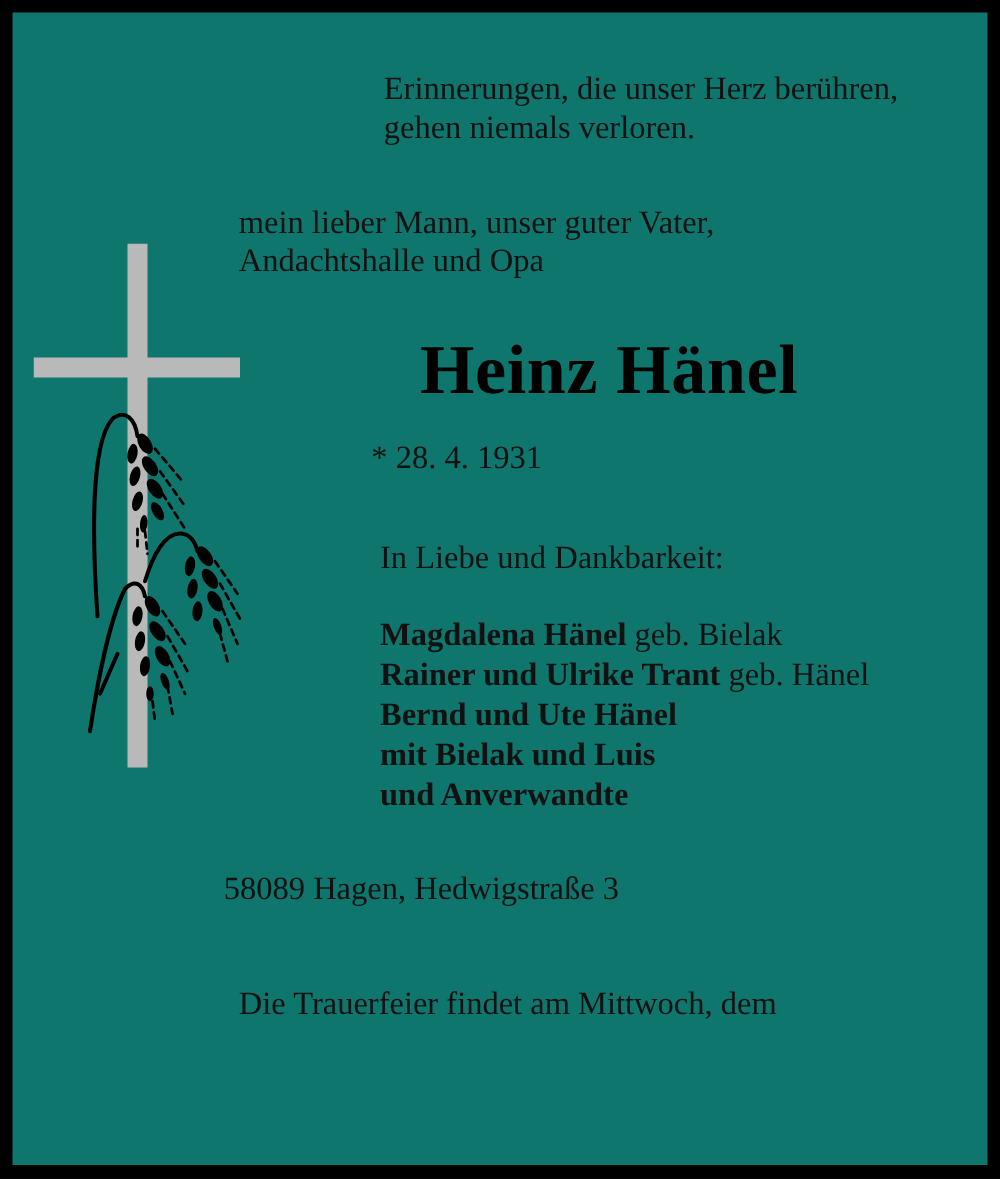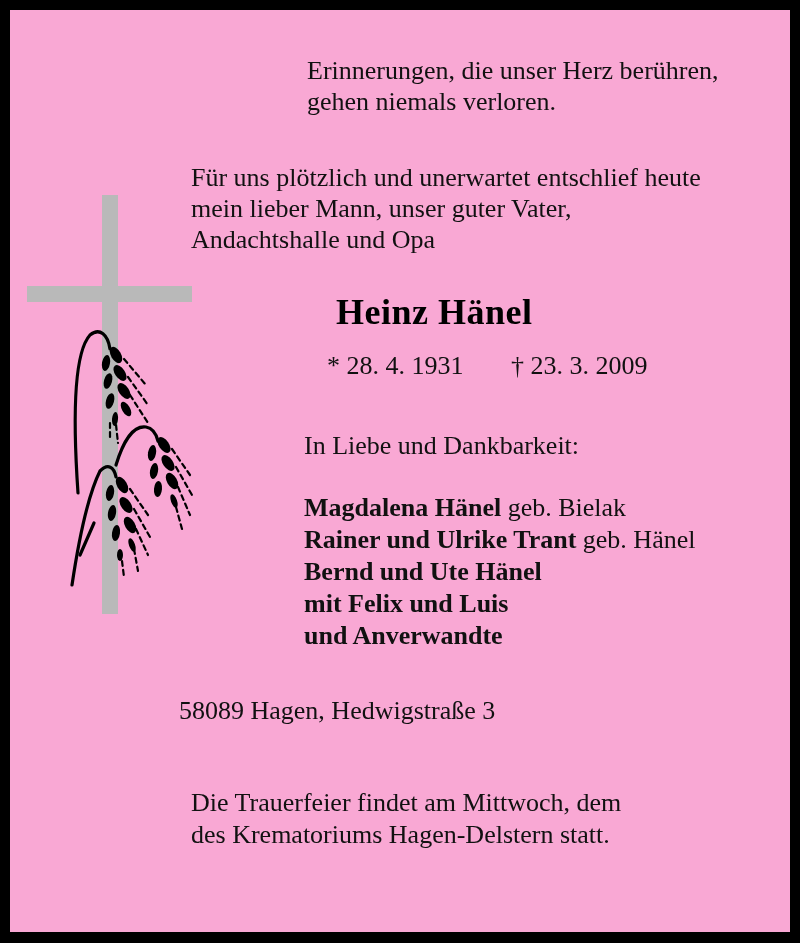--- a/index.html
+++ b/index.html
@@ -1,47 +1,46 @@
 <!DOCTYPE html>
 <html><head>
 <meta charset="utf-8">
 <style>
   html, body { margin: 0; padding: 0; background: #000; }
   body { width: 800px; height: 943px; position: relative; overflow: hidden; }
   .frame {
     position: absolute; left: 10px; top: 10px; width: 780px; height: 922px;
-    background: #f9a8d4; box-sizing: border-box;
+    background: #0f766e; box-sizing: border-box;
   }
   .txt {
     position: absolute; font-family: "Liberation Serif", "DejaVu Serif", serif;
     color: #111; font-size: 26px; line-height: 31px; white-space: nowrap; margin: 0;
   }
   .b { font-weight: bold; text-align: right; }
   .name {
     position: absolute; font-family: "Liberation Serif", "DejaVu Serif", serif;
-    font-weight: bold; font-size: 36px; line-height: 60px; color: #000;
-    left: 326px; top: 272px; white-space: nowrap; letter-spacing: 0.5px;
+    font-weight: bold; font-size: 56px; line-height: 60px; color: #000;
+    left: 326px; top: 256px; white-space: nowrap; letter-spacing: 0.5px;
   }
   .cross-v { position: absolute; left: 92px; top: 185px; width: 16px; height: 419px; background: #b9b9b9; }
   .cross-h { position: absolute; left: 17px; top: 276px; width: 165px; height: 16px; background: #b9b9b9; }
   .wheat { position: absolute; left: 40px; top: 305px; width: 150px; height: 280px; }
   .line { display: block; }
 </style>
 </head>
 <body>
 
 <div class="frame">
 
   <p class="txt" style="left:297px; top:45px;">
     <span class="line">Erinnerungen, die unser Herz berühren,</span>
     <span class="line">gehen niemals verloren.</span>
   </p>
 
   <p class="txt" style="left:181px; top:152px;">
-    <span class="line">Für uns plötzlich und unerwartet entschlief heute</span>
     <span class="line">mein lieber Mann, unser guter Vater,</span>
     <span class="line">Andachtshalle und Opa</span>
   </p>
 
   <div class="cross-v"></div>
   <div class="cross-h"></div>
   <svg class="wheat" viewBox="0 0 150 280">
     <g fill="none" stroke="#000" stroke-width="3.2" stroke-linecap="round">
 
       <path d="M 28 178 C 24 120, 22 40, 40 20 C 50 12, 58 20, 60 34"></path>
@@ -92,32 +91,30 @@
       <path d="M 86 214 L 98 240"></path>
       <path d="M 84 234 L 88 256"></path>
       <path d="M 72 246 L 74 262"></path>
       <path d="M 60 108 L 60 124"></path>
       <path d="M 66 110 L 68 128"></path>
     </g>
   </svg>
 
   <div class="name">Heinz Hänel</div>
 
-  <div class="txt" style="left:317px; top:340px;text-align:right;">* 28. 4. 1931</div>
-  <div class="txt" style="left:501px; top:340px;">† 23. 3. 2009</div>
+  <div class="txt" style="left:287px; top:340px;text-align:right;">* 28. 4. 1931</div>
 
   <div class="txt" style="left:294px; top:420px;">In Liebe und Dankbarkeit:</div>
 
   <div class="txt" style="left:294px; top:482px; line-height:32px;">
     <span class="line"><span class="b">Magdalena Hänel</span><span> geb. Bielak</span></span>
     <span class="line"><span class="b">Rainer und Ulrike Trant</span><span> geb. Hänel</span></span>
     <span class="line"><span class="b">Bernd und Ute Hänel</span><span></span></span>
-    <span class="line"><span class="b">mit Felix und Luis</span><span></span></span>
+    <span class="line"><span class="b">mit Bielak und Luis</span><span></span></span>
     <span class="line"><span class="b">und Anverwandte</span><span></span></span>
   </div>
 
   <div class="txt" style="left:169px; top:685px;">58089 Hagen, Hedwigstraße 3</div>
 
   <p class="txt" style="left:181px; top:777px; line-height:32px;">
     <span class="line">Die Trauerfeier findet am Mittwoch, dem</span>
-    <span class="line">des Krematoriums Hagen-Delstern statt.</span>
   </p>
 </div>
 
 </body></html>

